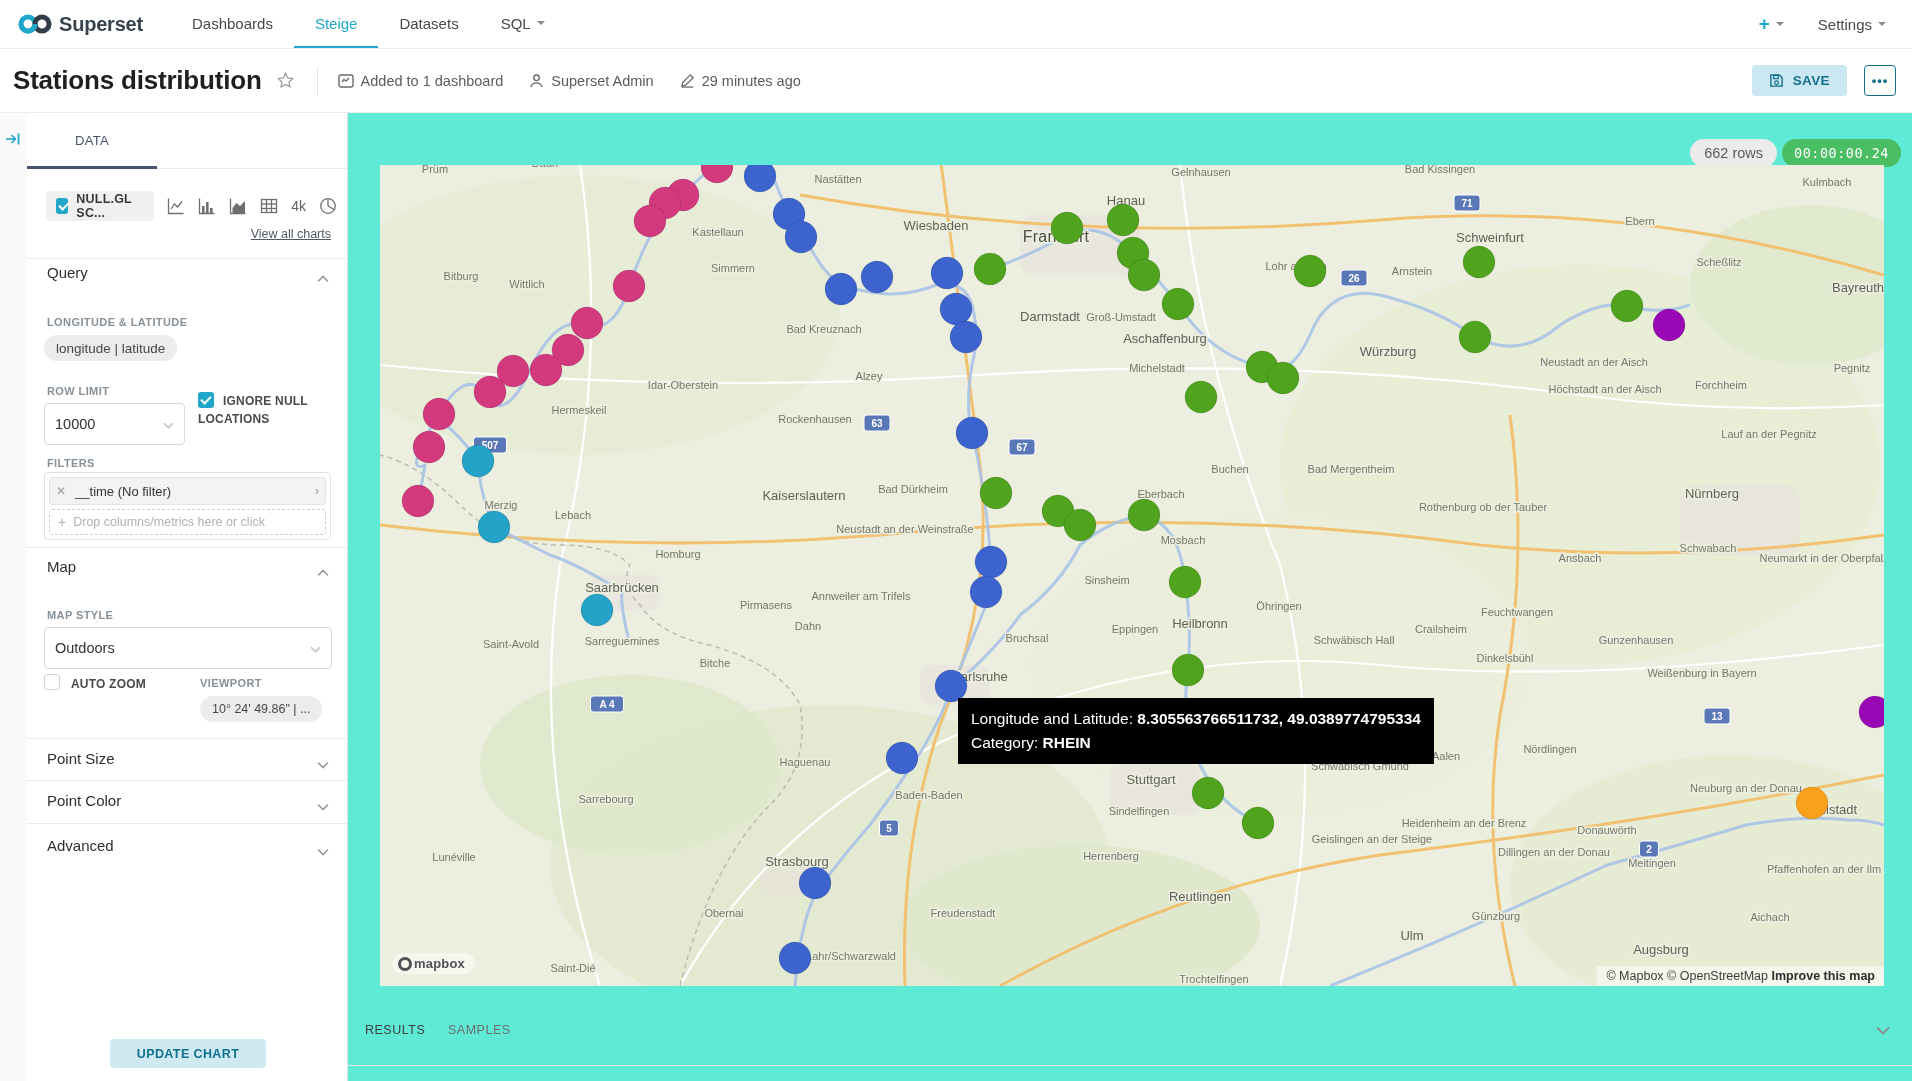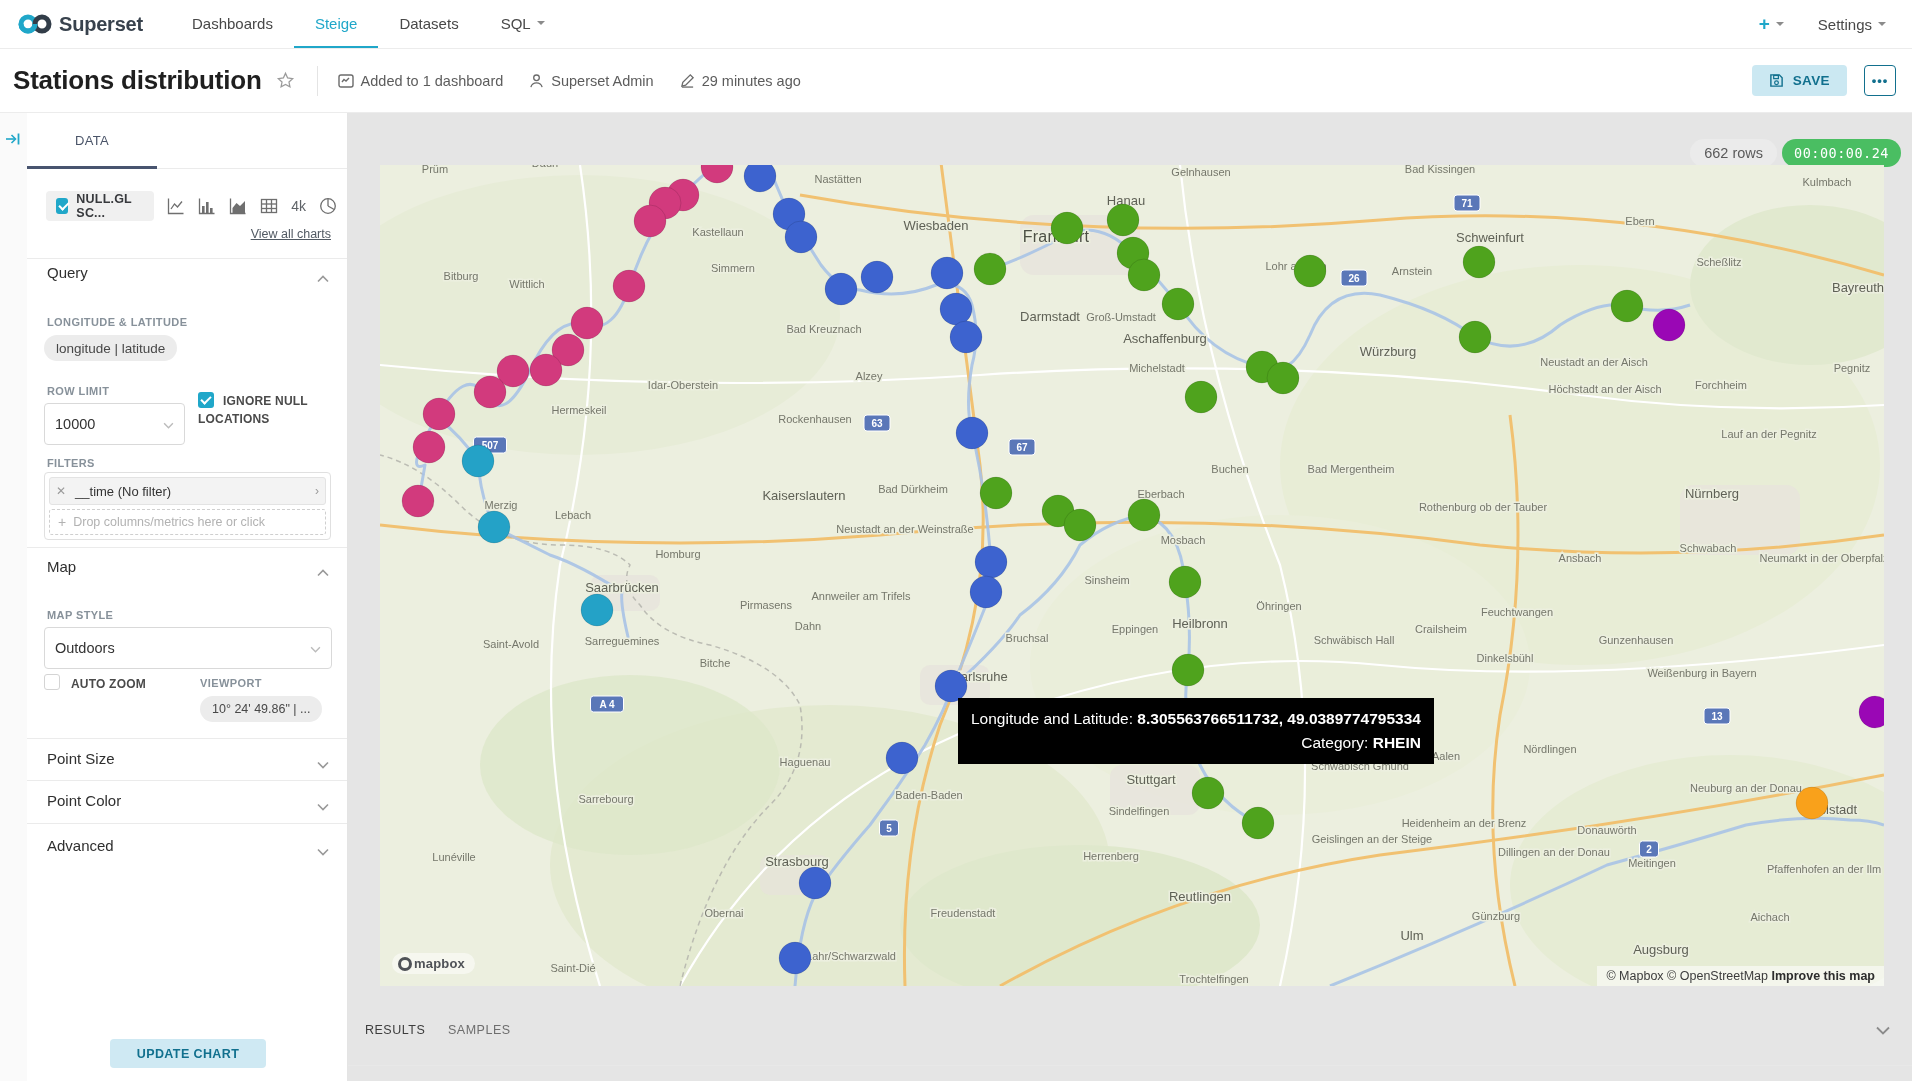--- a/index.html
+++ b/index.html
@@ -60,21 +60,21 @@
   .filterbox{position:absolute;left:17px;right:16px;border:1px solid #e0e0e0;border-radius:4px;padding:4px;box-sizing:border-box;background:#fff;}
   .filter-item{display:flex;align-items:center;height:26px;background:#f3f3f3;border:1px solid #e3e3e3;border-radius:3px;padding:0 6px;font-size:13px;color:#333;cursor:pointer;}
   .filter-item .fx{color:#9a9a9a;font-size:12px;margin-right:9px;}
   .filter-item .fchev{margin-left:auto;color:#9a9a9a;font-size:12px;}
   .dropzone{margin-top:4px;display:flex;align-items:center;height:24px;border:1px dashed #cfcfcf;border-radius:3px;padding:0 8px;
             font-size:12.5px;color:#b2b2b2;cursor:pointer;}
   .dropzone .plus{margin-right:7px;color:#b2b2b2;font-size:14px;}
   .btn-update{position:absolute;left:83px;top:926px;width:156px;height:29px;background:#cfe9f3;border:none;border-radius:4px;
               color:#11708e;font-size:12.5px;font-weight:bold;letter-spacing:.4px;font-family:inherit;cursor:pointer;}
   
-  .main{position:absolute;left:348px;top:0;right:0;bottom:0;background:#e5e5e5;text-align:right;}
+  .main{position:absolute;left:348px;top:0;right:0;bottom:0;background:#5eead4;}
   .badge-rows{position:absolute;top:26px;right:135px;height:28px;line-height:28px;padding:0 14px;background:#ebebeb;border-radius:14px;
               font-size:14.5px;color:#5a5a5a;}
   .badge-timer{position:absolute;top:26px;right:11px;height:28px;line-height:28px;padding:0 12px;background:#4abe62;border-radius:14px;
                font-size:13.5px;color:#fff;font-family:"DejaVu Sans Mono",monospace;letter-spacing:.5px;}
   .mapbox{position:absolute;left:32px;top:52px;width:1504px;height:821px;background:#ecefdf;overflow:hidden;cursor:grab;}
   .mapbox svg{position:absolute;left:0;top:0;}
   .mlbl{text-anchor:middle;stroke:#ecefdf;stroke-width:3px;paint-order:stroke;font-family:"Liberation Sans",sans-serif;}
   .mlbl.s1{font-size:11px;fill:#75776b;}
   .mlbl.s2{font-size:13px;fill:#5f6156;}
   .mlbl.s3{font-size:16px;fill:#4d4f45;letter-spacing:.3px;}

